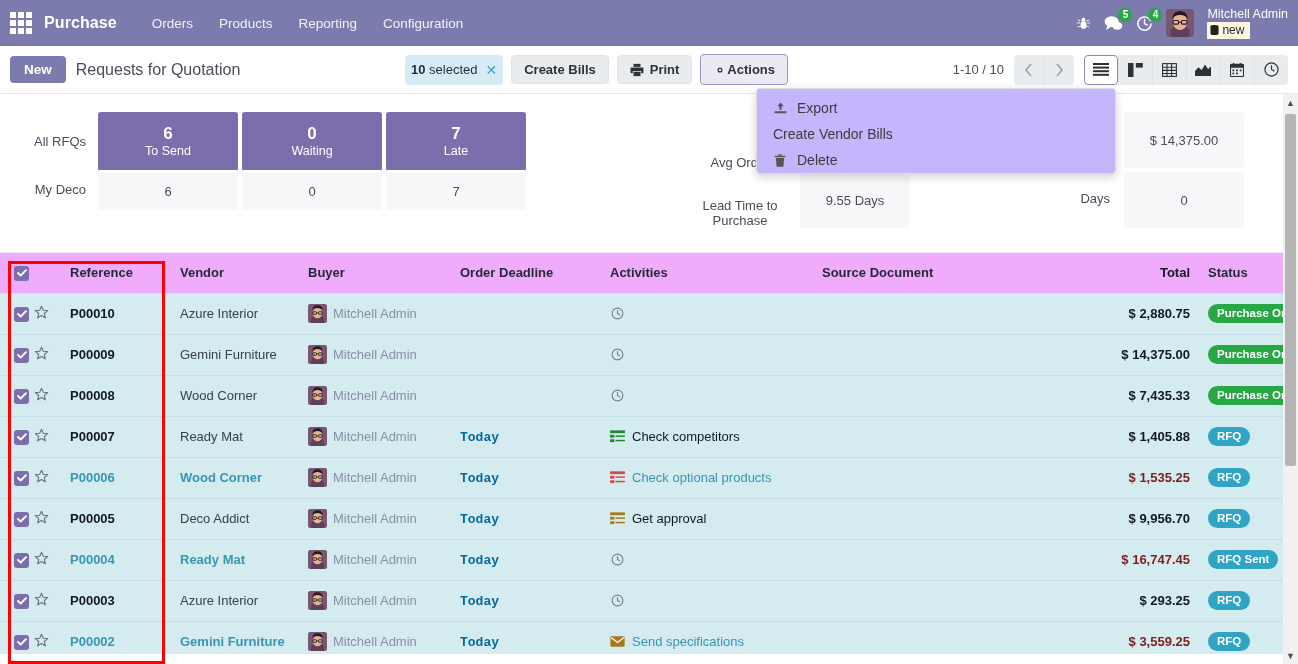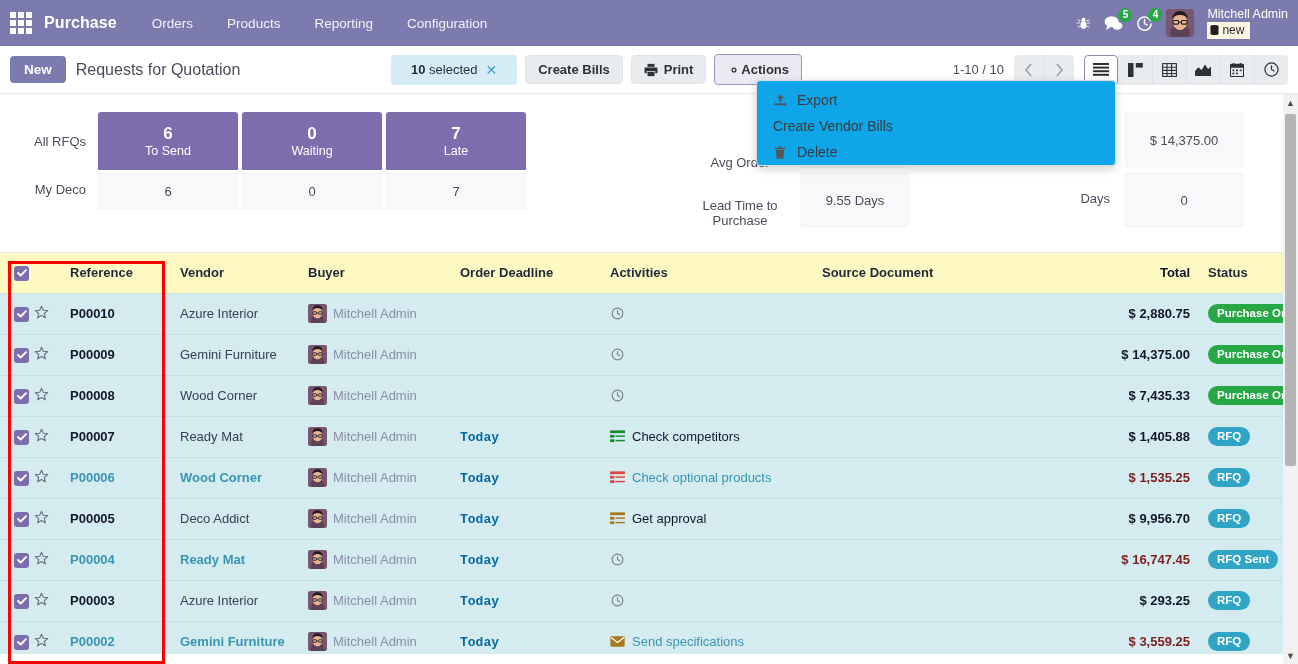--- a/index.html
+++ b/index.html
@@ -38,21 +38,21 @@
   }
   .apps-grid i { background: #ffffff; display: block; width: 6px; height: 6px; }
   .brand {
     font-size: 16px;
     font-weight: bold;
     color: #ffffff;
     margin-right: 22px;
     cursor: pointer;
     letter-spacing: 0.1px;
   }
-  .nav-menu { display: flex; align-items: center; gap: 8px; }
+  .nav-menu { display: flex; align-items: center; gap: 0px; }
   .nav-item {
     color: #f3f2f8;
     font-size: 13.5px;
     padding: 6px 13px;
     cursor: pointer;
     white-space: nowrap;
   }
   .nav-right {
     margin-left: auto;
     display: flex;
@@ -128,21 +128,21 @@
   .cp-center {
     margin-left: auto;
     display: flex;
     align-items: center;
     gap: 8px;
   }
   .sel-chip {
     background: #d6ecf5;
     color: #1f2d3d;
     border-radius: 4px;
-    padding: 7px 20px;
+    padding: 7px 6px;
     font-size: 13px;
     display: flex;
     align-items: center;
     gap: 8px;
     cursor: pointer;
   }
   .sel-chip b { font-weight: bold; }
   .sel-x { color: #3fa3c4; font-size: 14px; cursor: pointer; }
   .btn-grey {
     background: #e9ecef;
@@ -204,24 +204,24 @@
   .vs-btn:last-child { border-radius: 0 4px 4px 0; }
   .vs-btn.active {
     background: #ffffff;
     border: 1px solid #8e8ab5;
     border-radius: 4px;
   }
 
   
   .dropdown {
     position: absolute;
-    top: 80px;
+    top: 88px;
     left: 756px;
     width: 360px;
-    background: #0ea5e9;
+    background: #c4b5fd;
     border: 1px solid #dcdcdc;
     border-radius: 4px;
     box-shadow: 0 3px 10px rgba(0,0,0,0.18);
     padding: 6px 0 0 0;
     z-index: 90;
   }
   .dd-item {
     padding: 5px 14px 5px 16px;
     font-size: 14px;
     color: #3c3c3c;
@@ -336,21 +336,21 @@
 
   
   .table-wrap {
     position: relative;
     height: 402px;
     overflow: hidden;
     border-top: 1px solid #e4e6ea;
   }
   table { border-collapse: collapse; width: 1283px; table-layout: fixed; }
   thead th {
-    background: #fef9c3;
+    background: #f0abfc;
     font-size: 13px;
     font-weight: bold;
     color: #1f2937;
     text-align: left;
     padding: 10px 8px;
     border-bottom: 1px solid #d8dce1;
     height: 40px;
     white-space: nowrap;
     cursor: pointer;
   }

